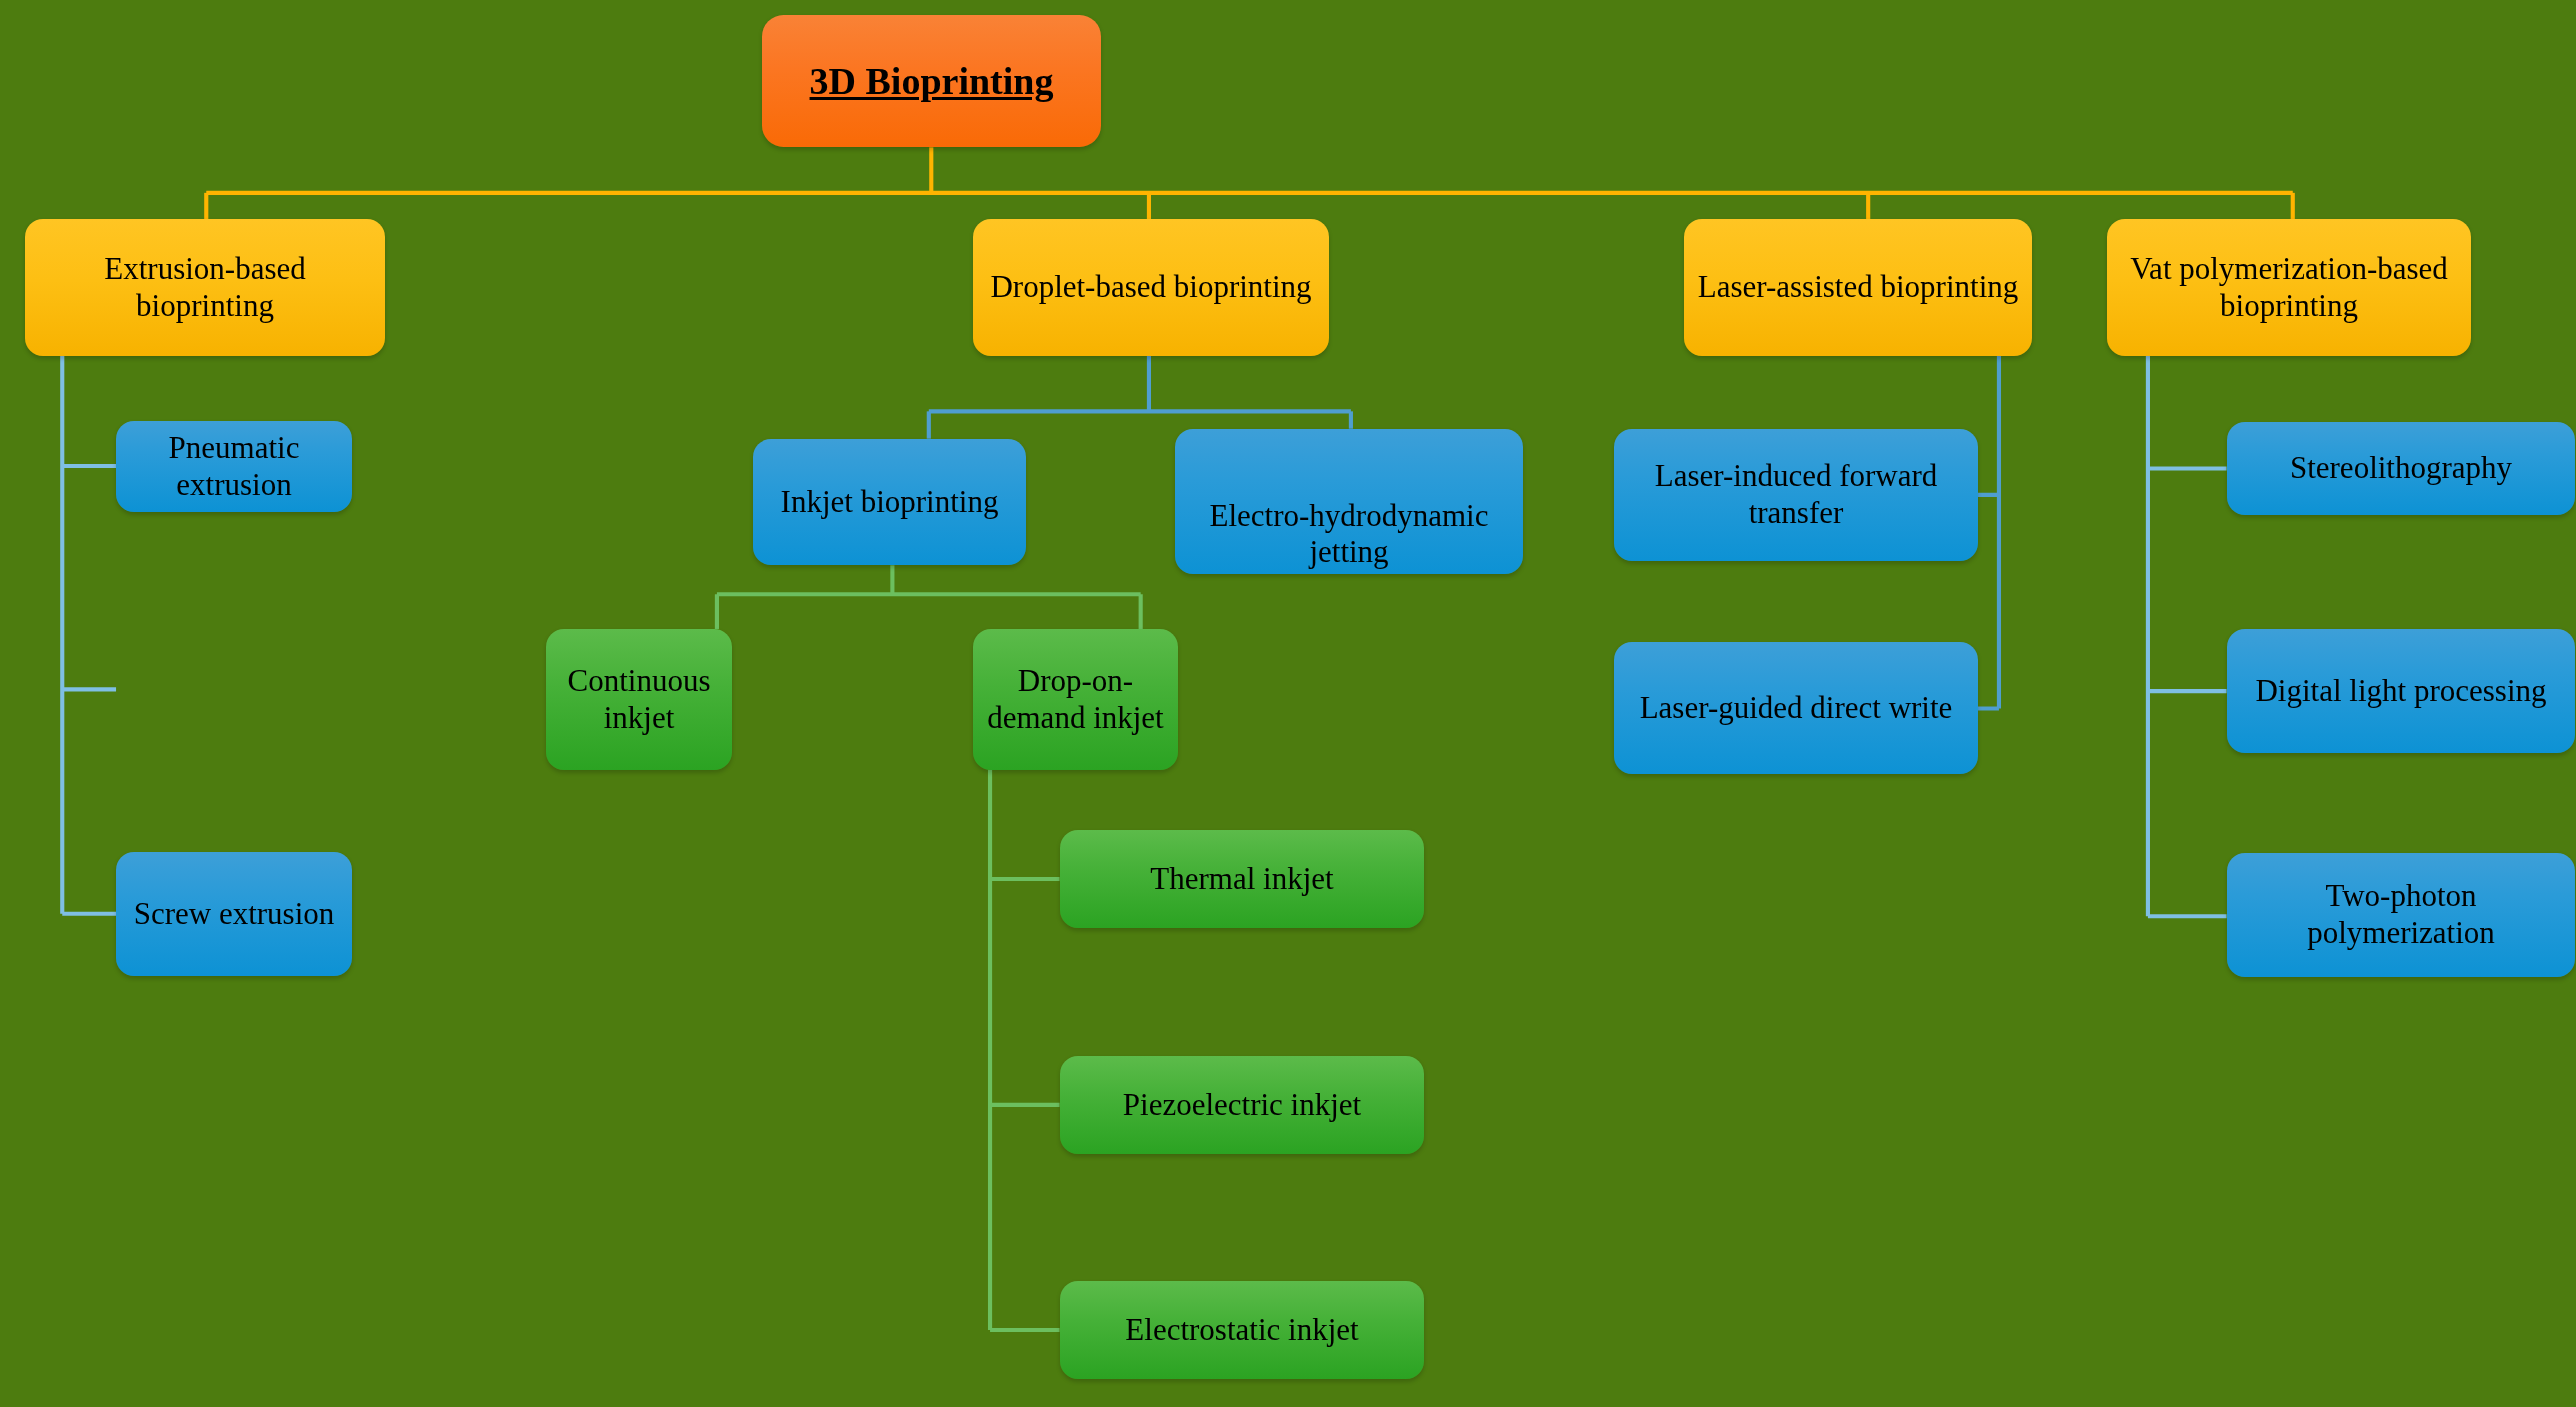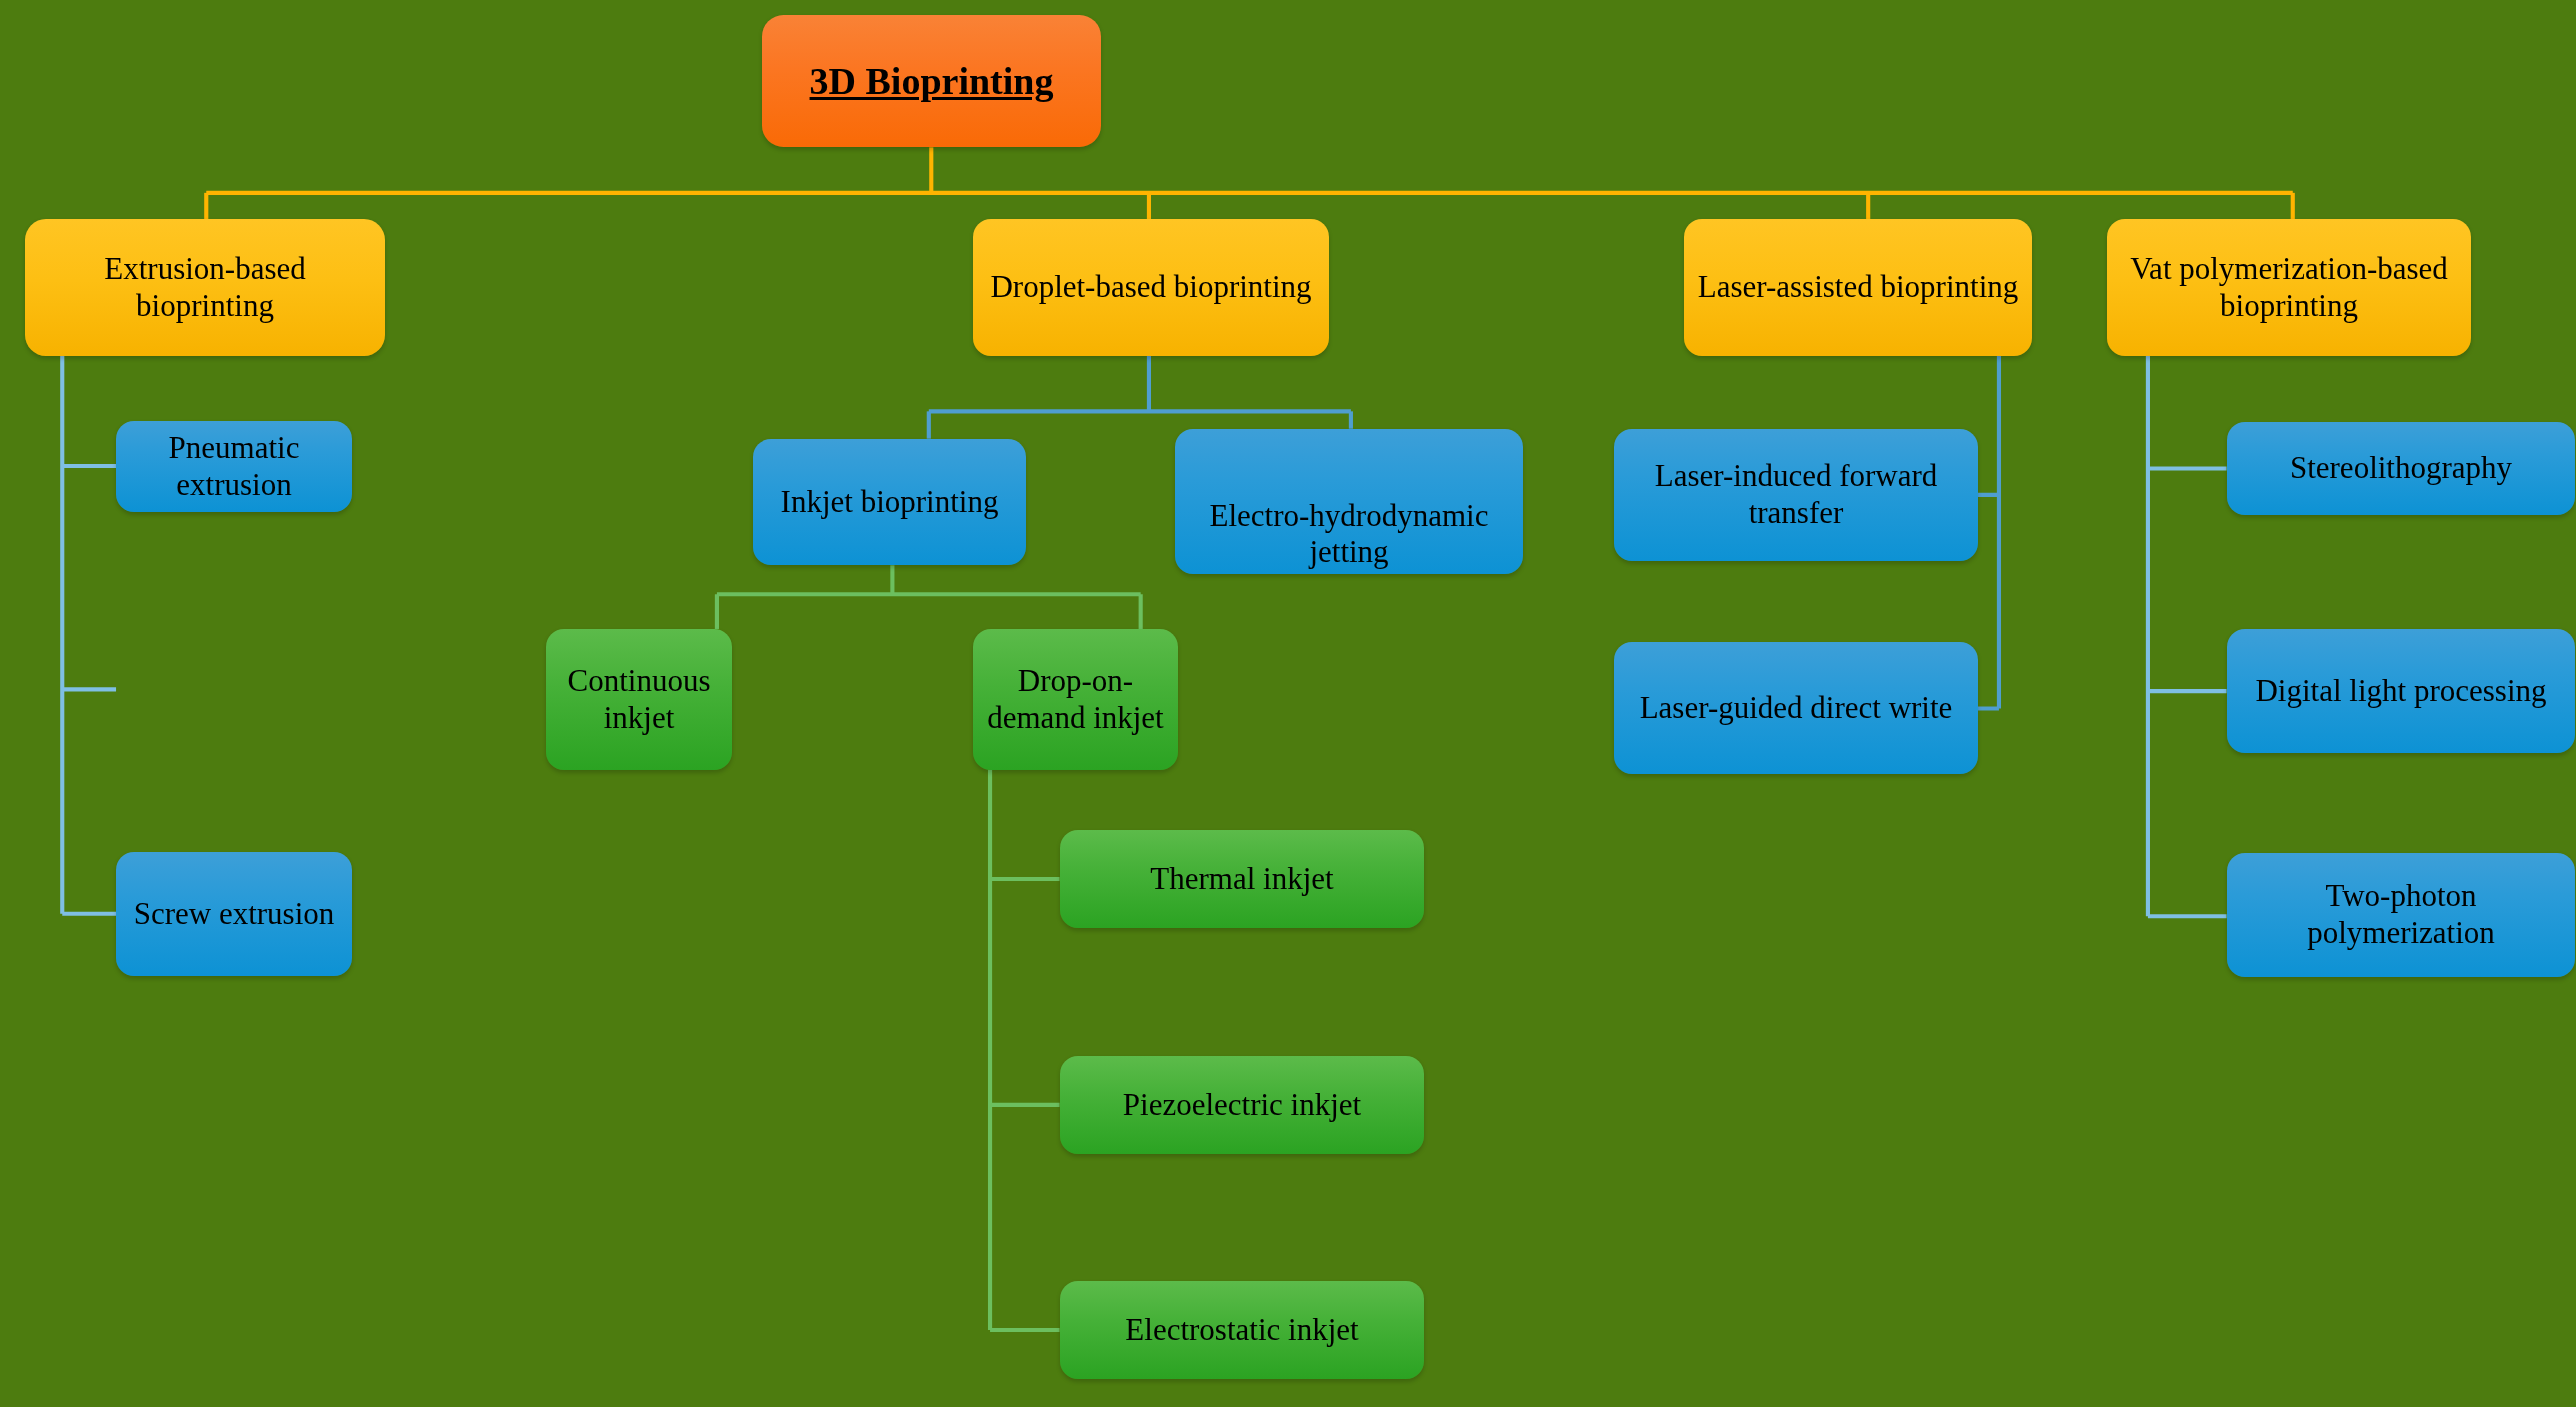--- a/index.html
+++ b/index.html
@@ -99,21 +99,21 @@
       <path d="M2595,566 L2690,566"></path>
       <path d="M2595,835 L2690,835"></path>
       <path d="M2595,1107 L2690,1107"></path>
     </g>
   </svg>
 
   <div class="node root" style="left:762px;top:15px;width:339px;height:132px;">
     <span>3D Bioprinting</span>
   </div>
 
-  <div class="node lvl1" style="left:25px;top:219px;width:360px;height:137px;border-radius:21px;">
+  <div class="node lvl1" style="left:25px;top:219px;width:360px;height:137px;">
     <span>Extrusion-based bioprinting</span>
   </div>
   <div class="node lvl1" style="left:973px;top:219px;width:356px;height:137px;">
     <span>Droplet-based bioprinting</span>
   </div>
   <div class="node lvl1" style="left:1684px;top:219px;width:348px;height:137px;">
     <span>Laser-assisted bioprinting</span>
   </div>
   <div class="node lvl1" style="left:2107px;top:219px;width:364px;height:137px;">
     <span>Vat polymerization-based bioprinting</span>

